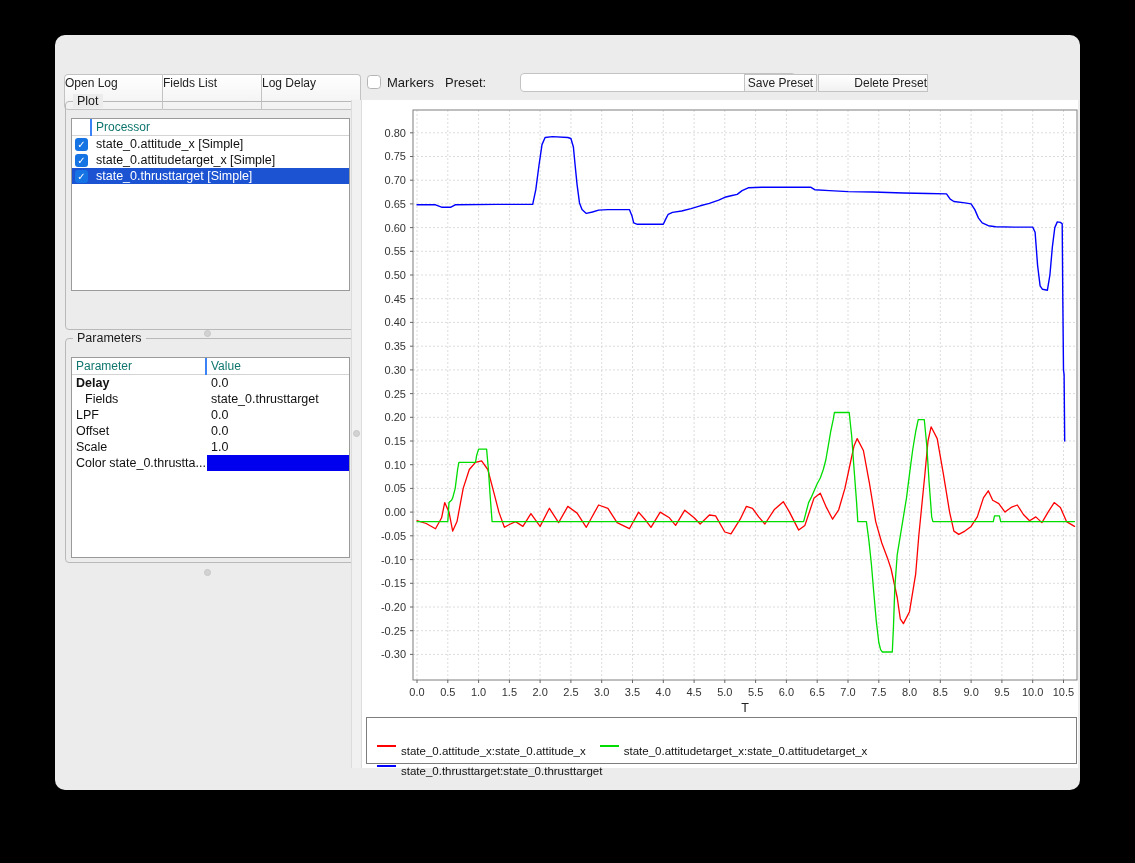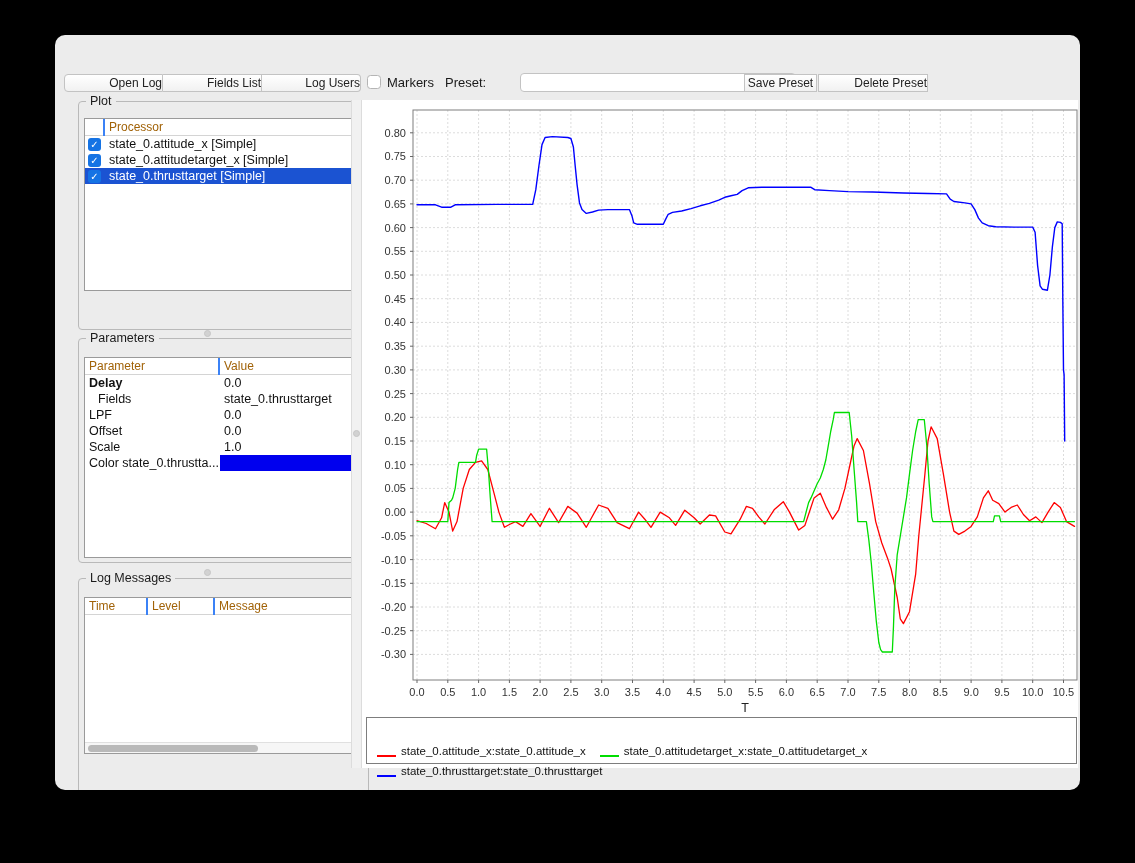--- a/index.html
+++ b/index.html
@@ -15,52 +15,52 @@
               border-bottom:1px solid #cfcdcf; }
   .traffic { position:absolute; top:10px; width:13px; height:13px; border-radius:50%; }
   .t-red   { left:64px;  background:#f85f57; border:0.5px solid #e0443c; }
   .t-yel   { left:84px;  background:#fcbb2f; border:0.5px solid #dfa123; }
   .t-grn   { left:104px; background:#2bc840; border:0.5px solid #1fa62f; }
   .title-text { position:absolute; top:0; left:130px; right:130px; height:33px;
                 line-height:33px; text-align:center; font-size:13px; font-weight:bold;
                 color:#2e2e2e; white-space:nowrap; overflow:hidden; }
   
   .seg-group { position:absolute; left:9px; top:39px; height:18px; display:flex; }
-  .seg-btn { width:99px; height:18px; font-size:12px; color:#222; text-align:right;
+  .seg-btn { width:99px; height:36px; font-size:12px; color:#222; text-align:left;
              line-height:16px; background:linear-gradient(#ffffff,#f1f1f1);
              border:1px solid #c3c3c3; border-left:none; }
   .seg-btn:first-child { border-left:1px solid #c3c3c3; border-radius:4px 0 0 4px; }
   .seg-btn:last-child { border-radius:0 4px 4px 0; }
   .cbx { position:absolute; left:312px; top:40px; width:14px; height:14px;
          background:#fff; border:1px solid #b5b5b5; border-radius:3.5px; }
   .markers-lbl { position:absolute; left:332px; top:40px; font-size:13px; color:#1a1a1a; }
   .preset-lbl  { position:absolute; left:390px; top:40px; font-size:13px; color:#1a1a1a; }
   .combo { position:absolute; left:465px; top:38px; width:276px; height:19px;
            background:#fff; border:1px solid #c3c3c3; border-radius:4px; }
   .combo .stepper { position:absolute; right:3px; top:1px; width:14px; height:15px;
                     font-size:8px; line-height:7px; text-align:center; color:#333; }
   .flat-btn { position:absolute; top:39px; height:18px; font-size:12px; color:#222;
               text-align:center; line-height:16px; background:linear-gradient(#ffffff,#f1f1f1);
               border:1px solid #c3c3c3; }
   .save-btn { left:689px; width:73px; }
   .del-btn  { left:763px; width:110px;text-align:right; }
   
-  .panel { position:absolute; border:1px solid #b9b9b9; border-radius:4px;margin-left:13px; }
+  .panel { position:absolute; border:1px solid #b9b9b9; border-radius:4px; }
   .panel-title { position:absolute; top:-8px; left:7px; background:#ececec;
                  padding:0 4px; font-size:12.5px; color:#1a1a1a; }
   .panel-plot   { left:10px; top:66px;  width:291px; height:229px; }
   .panel-params { left:10px; top:303px; width:291px; height:225px; }
   .panel-log    { left:10px; top:543px; width:291px; height:216px; }
   
   .listbox { position:absolute; background:#fff; border:1px solid #9a9a9a; overflow:hidden; }
   .proc-list   { left:5px; top:16px; width:279px; height:173px; }
   .param-table { left:5px; top:18px; width:279px; height:201px; }
   .log-table   { left:5px; top:18px; width:279px; height:157px; }
   .hdr-row { display:flex; height:17px; border-bottom:1px solid #d4d4d4;
-             font-size:12px; color:#a16207; }
+             font-size:12px; color:#0f766e; }
   .hdr-cell { padding:1px 4px; border-right:2px solid #3b82f6; height:17px;
               line-height:15px; overflow:hidden; white-space:nowrap; }
   .hdr-cell:last-child { border-right:none; }
   .row { display:flex; align-items:center; height:16px; font-size:12.5px; color:#111;
          white-space:nowrap; }
   .row.selected { background:#1b53d2; color:#fff; }
   .check { width:13px; height:13px; margin:0 4px 0 3px; border-radius:3px;
            background:#1573e4; color:#fff; font-size:10px; line-height:13px;
            text-align:center; flex:0 0 13px; }
   .cell { padding:0 4px; overflow:hidden; white-space:nowrap; height:16px; line-height:16px; }
@@ -80,35 +80,35 @@
   .hscroll { position:absolute; left:0; right:0; bottom:0; height:11px;
              background:#f6f6f6; border-top:1px solid #e0e0e0; }
   .hthumb { position:absolute; left:3px; top:2px; width:170px; height:7px;
             border-radius:4px; background:#b9b9b9; }
   
   .chart { position:absolute; left:307px; top:65px; width:716px; height:668px; background:#fff; }
   .legend-box { position:absolute; left:4px; top:617px; width:711px; height:47px;
                 background:#fff; border:1px solid #7d7d7d; padding:4px 0 0 10px;
                 font-size:11.5px; color:#111; }
   .legend-row { display:flex; align-items:center; height:20px; }
-  .legend-item { display:flex; align-items:flex-end; margin-right:14px;margin-top:38px; }
+  .legend-item { display:flex; align-items:flex-start; margin-right:14px;margin-top:38px; }
   .legend-line { width:19px; height:0; border-top-width:2px; border-top-style:solid;
                  margin-right:5px; }
   svg text { font-family:"Liberation Sans", sans-serif; }
 </style>
 </head>
 <body>
 
 <div class="window">
 
 
   <div class="seg-group">
     <div class="seg-btn">Open Log</div>
     <div class="seg-btn">Fields List</div>
-    <div class="seg-btn">Log Users</div>
+    <div class="seg-btn">Log Delay</div>
   </div>
   <span class="cbx"></span>
   <span class="markers-lbl">Markers</span>
   <span class="preset-lbl">Preset:</span>
   <div class="combo">
     <span></span>
     <span class="stepper">▲<br>▼</span>
   </div>
   <div class="flat-btn save-btn">Save Preset</div>
   <div class="flat-btn del-btn">Delete Preset</div>
@@ -172,33 +172,20 @@
           <div class="row">
             <span class="cell" style="width: 135px; flex: 0 0 135px;">Color state_0.thrustta...</span>
             <span class="color-swatch" style="background: rgb(0, 0, 238);"></span>
           </div>
         </div>
     </div>
   </div>
 
   <div class="dot" style="left:149px; top:534px;"></div>
 
-  <div class="panel panel-log">
-    <span class="panel-title">Log Messages</span>
-    <div class="listbox log-table">
-      <div class="hdr-row">
-        <div class="hdr-cell" style="width:63px">Time</div>
-        <div class="hdr-cell" style="width:67px">Level</div>
-        <div class="hdr-cell" style="flex:1">Message</div>
-      </div>
-      <div class="hscroll">
-        <div class="hthumb"></div>
-      </div>
-    </div>
-  </div>
 
   <div class="vsplit">
     <div class="dot" style="left:1px; top:330px;"></div>
   </div>
 
   <div class="chart">
     <svg id="chart-svg" width="716" height="617">
         <path d="M55.0 10L55.0 580M85.8 10L85.8 580M116.6 10L116.6 580M147.4 10L147.4 580M178.1 10L178.1 580M208.9 10L208.9 580M239.7 10L239.7 580M270.5 10L270.5 580M301.3 10L301.3 580M332.1 10L332.1 580M362.8 10L362.8 580M393.6 10L393.6 580M424.4 10L424.4 580M455.2 10L455.2 580M486.0 10L486.0 580M516.8 10L516.8 580M547.5 10L547.5 580M578.3 10L578.3 580M609.1 10L609.1 580M639.9 10L639.9 580M670.7 10L670.7 580M701.5 10L701.5 580M51 32.8L715 32.8M51 56.5L715 56.5M51 80.2L715 80.2M51 103.9L715 103.9M51 127.6L715 127.6M51 151.3L715 151.3M51 175.0L715 175.0M51 198.7L715 198.7M51 222.4L715 222.4M51 246.2L715 246.2M51 269.9L715 269.9M51 293.6L715 293.6M51 317.3L715 317.3M51 341.0L715 341.0M51 364.7L715 364.7M51 388.4L715 388.4M51 412.1L715 412.1M51 435.8L715 435.8M51 459.6L715 459.6M51 483.3L715 483.3M51 507.0L715 507.0M51 530.7L715 530.7M51 554.4L715 554.4" stroke="#dcdcdc" stroke-width="1" fill="none" stroke-dasharray="2,2"></path>
         <rect x="51" y="10" width="664" height="570" fill="none" stroke="#7f7f7f" stroke-width="1"></rect>
         <text x="55.00185442744552" y="596" font-size="11" fill="#333" text-anchor="middle">0.0</text>

